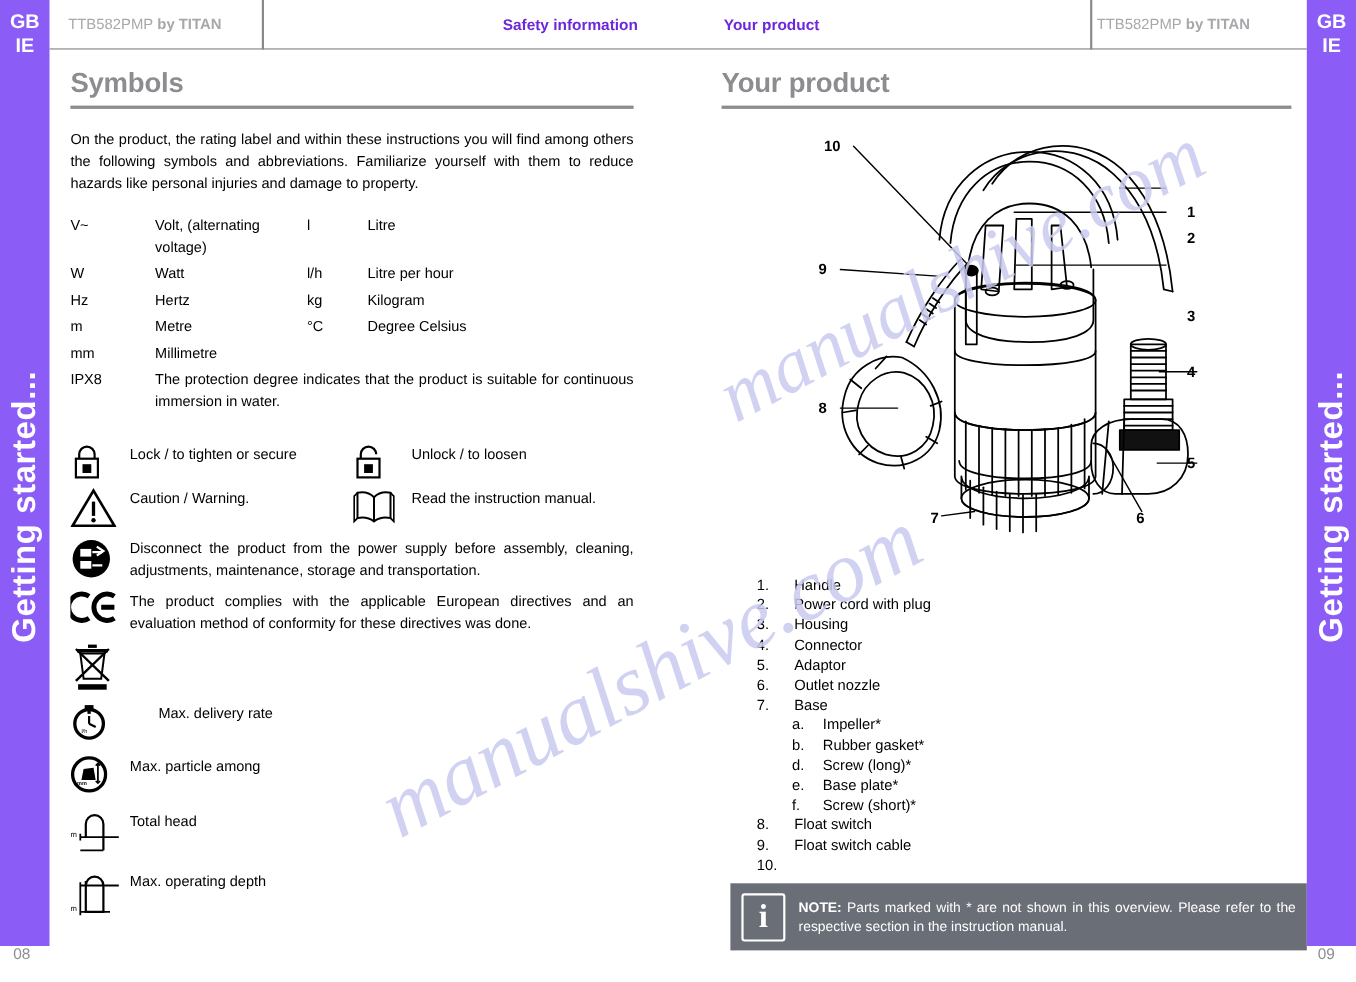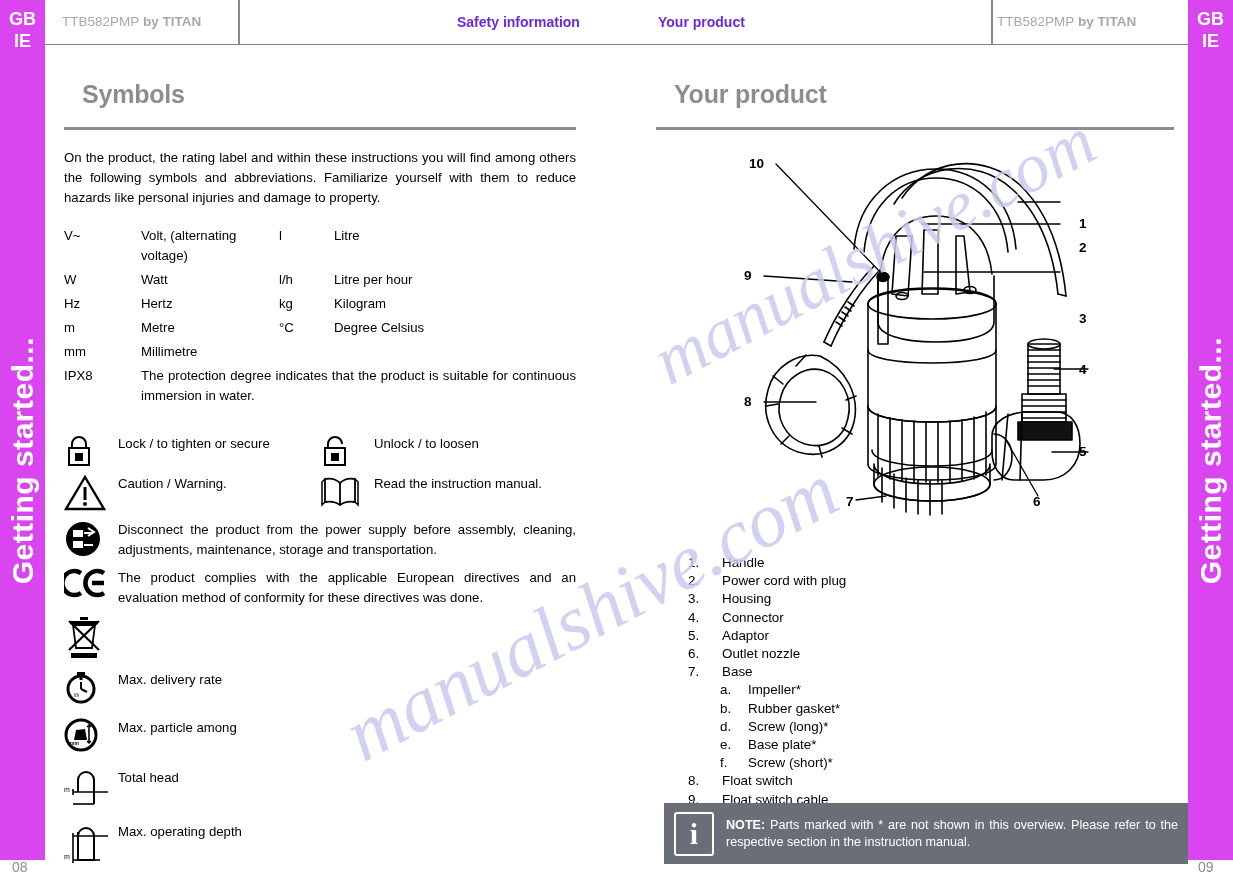--- a/index.html
+++ b/index.html
@@ -26,21 +26,21 @@
     transform:rotate(-28deg);
     transform-origin:left top;
     opacity:.85;
   }
   .wm1{left:330px;top:700px;}
   .wm2{left:640px;top:330px;font-size:70px;}
 
   
   .sidetab{
     position:absolute;top:0;width:45px;height:860px;
-    background:#d946ef;color:#fff;z-index:20;
+    background:#8b5cf6;color:#fff;z-index:20;
   }
   .sidetab.left{left:0;}
   .sidetab.right{left:1188px;width:45px;}
   .sidetab .cc{
     position:absolute;left:0;right:0;top:8px;
     text-align:center;font-weight:bold;font-size:18px;line-height:22px;
   }
   .sidetab .vert{
     position:absolute;left:0;width:45px;top:62px;height:798px;
     display:flex;align-items:center;justify-content:center;
@@ -70,21 +70,21 @@
   .hdr .sect{position:absolute;top:14px;font-size:14px;font-weight:bold;color:#6d28d9;}
   .hdr .sect.s1{left:412px;}
   .hdr .sect.s2{left:613px;}
 
   
   .col{position:absolute;top:62px;}
   .col-left{left:64px;width:512px;}
   .col-right{left:656px;width:518px;}
 
   h2.sec{
-    margin:18px;font-size:25px;font-weight:bold;color:#8d8d91;
+    margin:0;font-size:25px;font-weight:bold;color:#8d8d91;
     letter-spacing:-.2px;
   }
   .rule{height:3px;background:#8d8d91;margin-top:5px;}
 
   .intro{
     font-size:13.2px;line-height:20px;text-align:justify;margin-top:18px;color:#000;
   }
 
   
   .abbr{margin-top:18px;font-size:13.2px;line-height:20px;}
@@ -308,21 +308,21 @@
             <path d="M9 9 L31 9 L28 32 L12 32 Z" fill="none" stroke="#000" stroke-width="1.8"></path>
             <rect x="6" y="5" width="28" height="3.2" fill="#000"></rect>
             <rect x="16" y="1" width="8" height="3" fill="#000"></rect>
             <line x1="5" y1="5" x2="35" y2="34" stroke="#000" stroke-width="2.2"></line>
             <line x1="35" y1="5" x2="5" y2="34" stroke="#000" stroke-width="2.2"></line>
             <rect x="7" y="37" width="26" height="5" fill="#000"></rect>
           </svg>
         </div>
       </div>
 
-      <div class="symrow" style="margin-top:2px;">
+      <div class="symrow" style="margin-top:2px;gap:26px;">
         <div class="symicon">
           <svg width="34" height="34" viewBox="0 0 34 34">
             <circle cx="17" cy="19" r="13" fill="none" stroke="#000" stroke-width="3"></circle>
             <rect x="13" y="2" width="8" height="5" fill="#000"></rect>
             <rect x="15.5" y="6" width="3" height="4" fill="#000"></rect>
             <path d="M17 19 L17 12 M17 19 L23 22" stroke="#000" stroke-width="2"></path>
             <text x="10" y="27" font-size="5" font-family="Liberation Sans, sans-serif">l/h</text>
           </svg>
         </div>
         <div class="symtext">Max. delivery rate</div>

